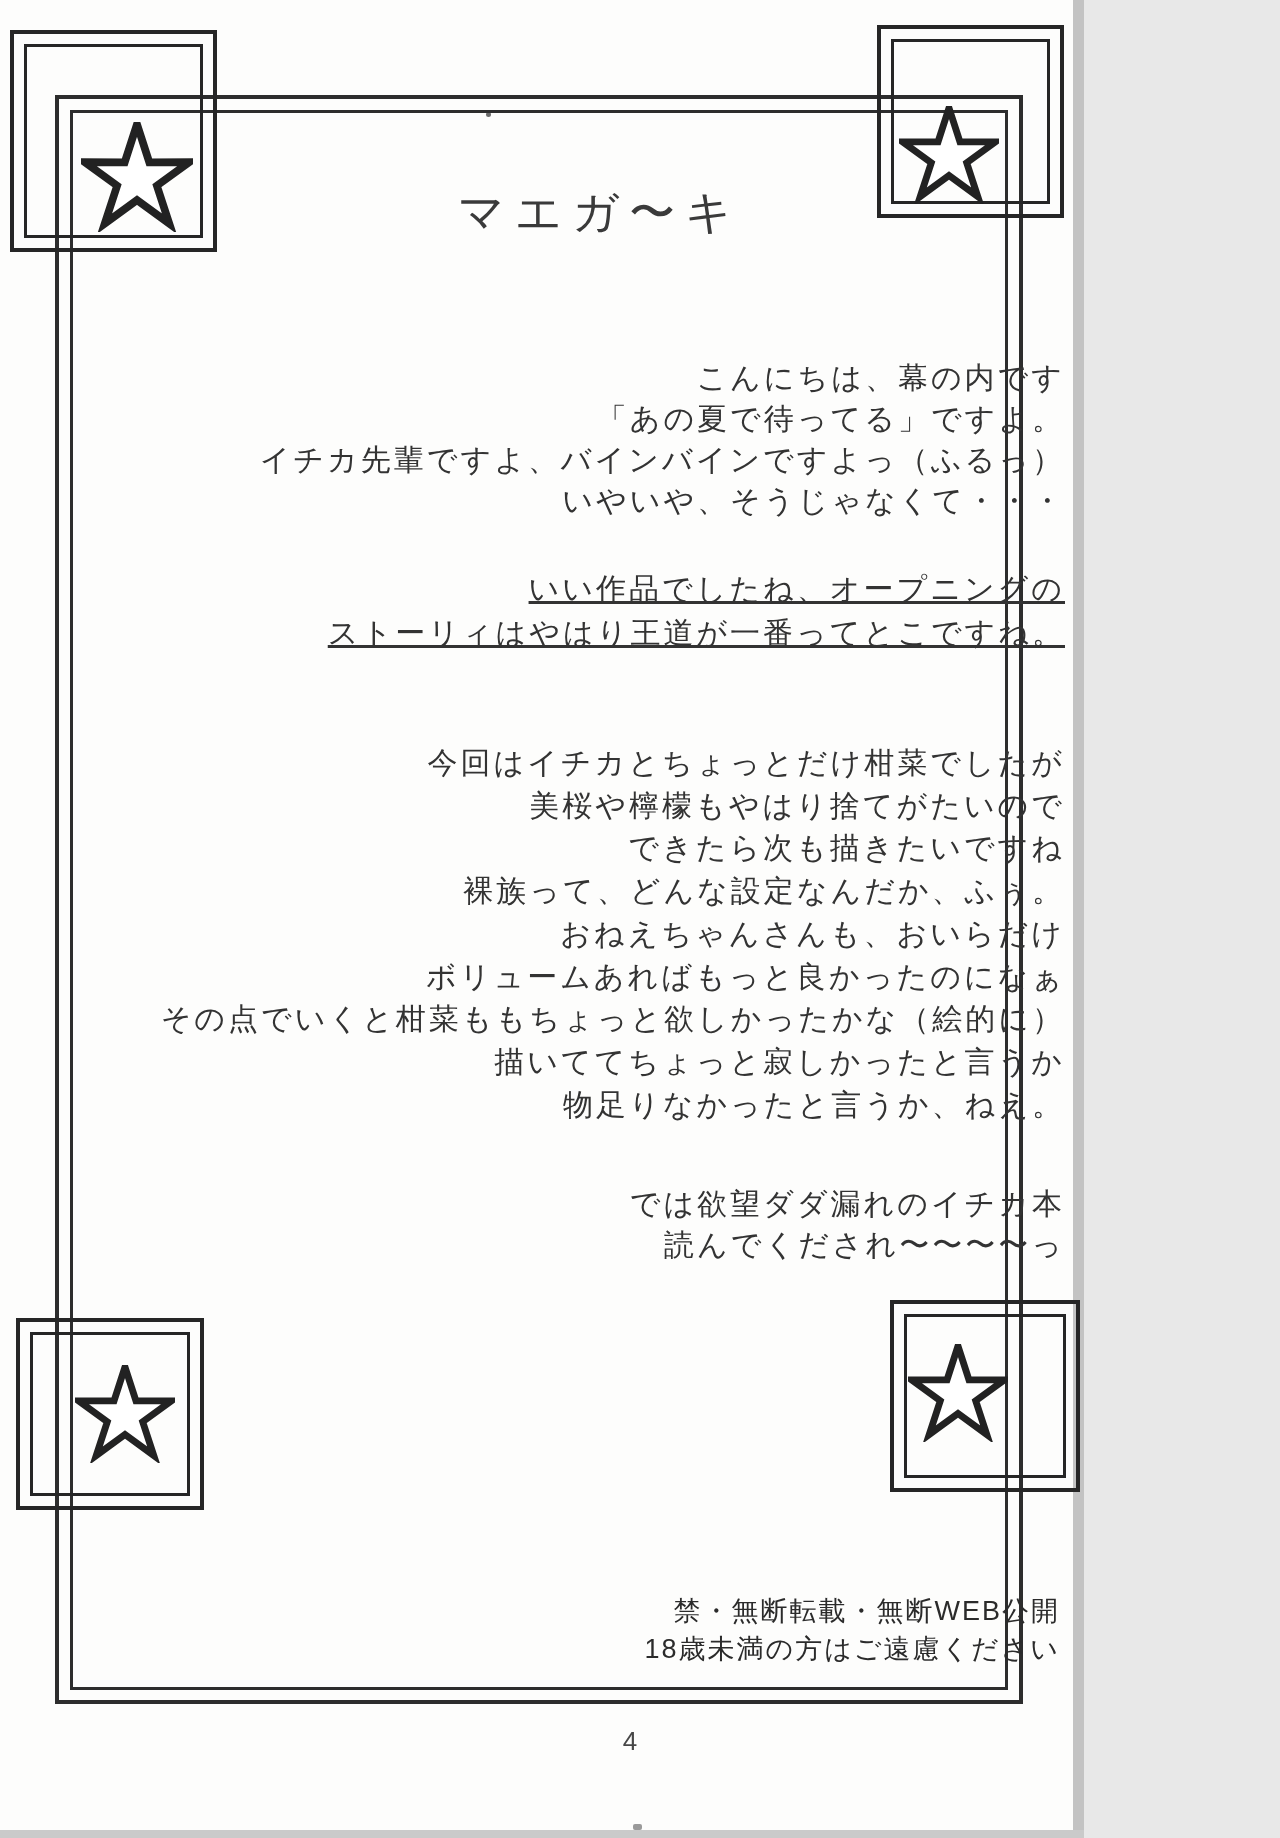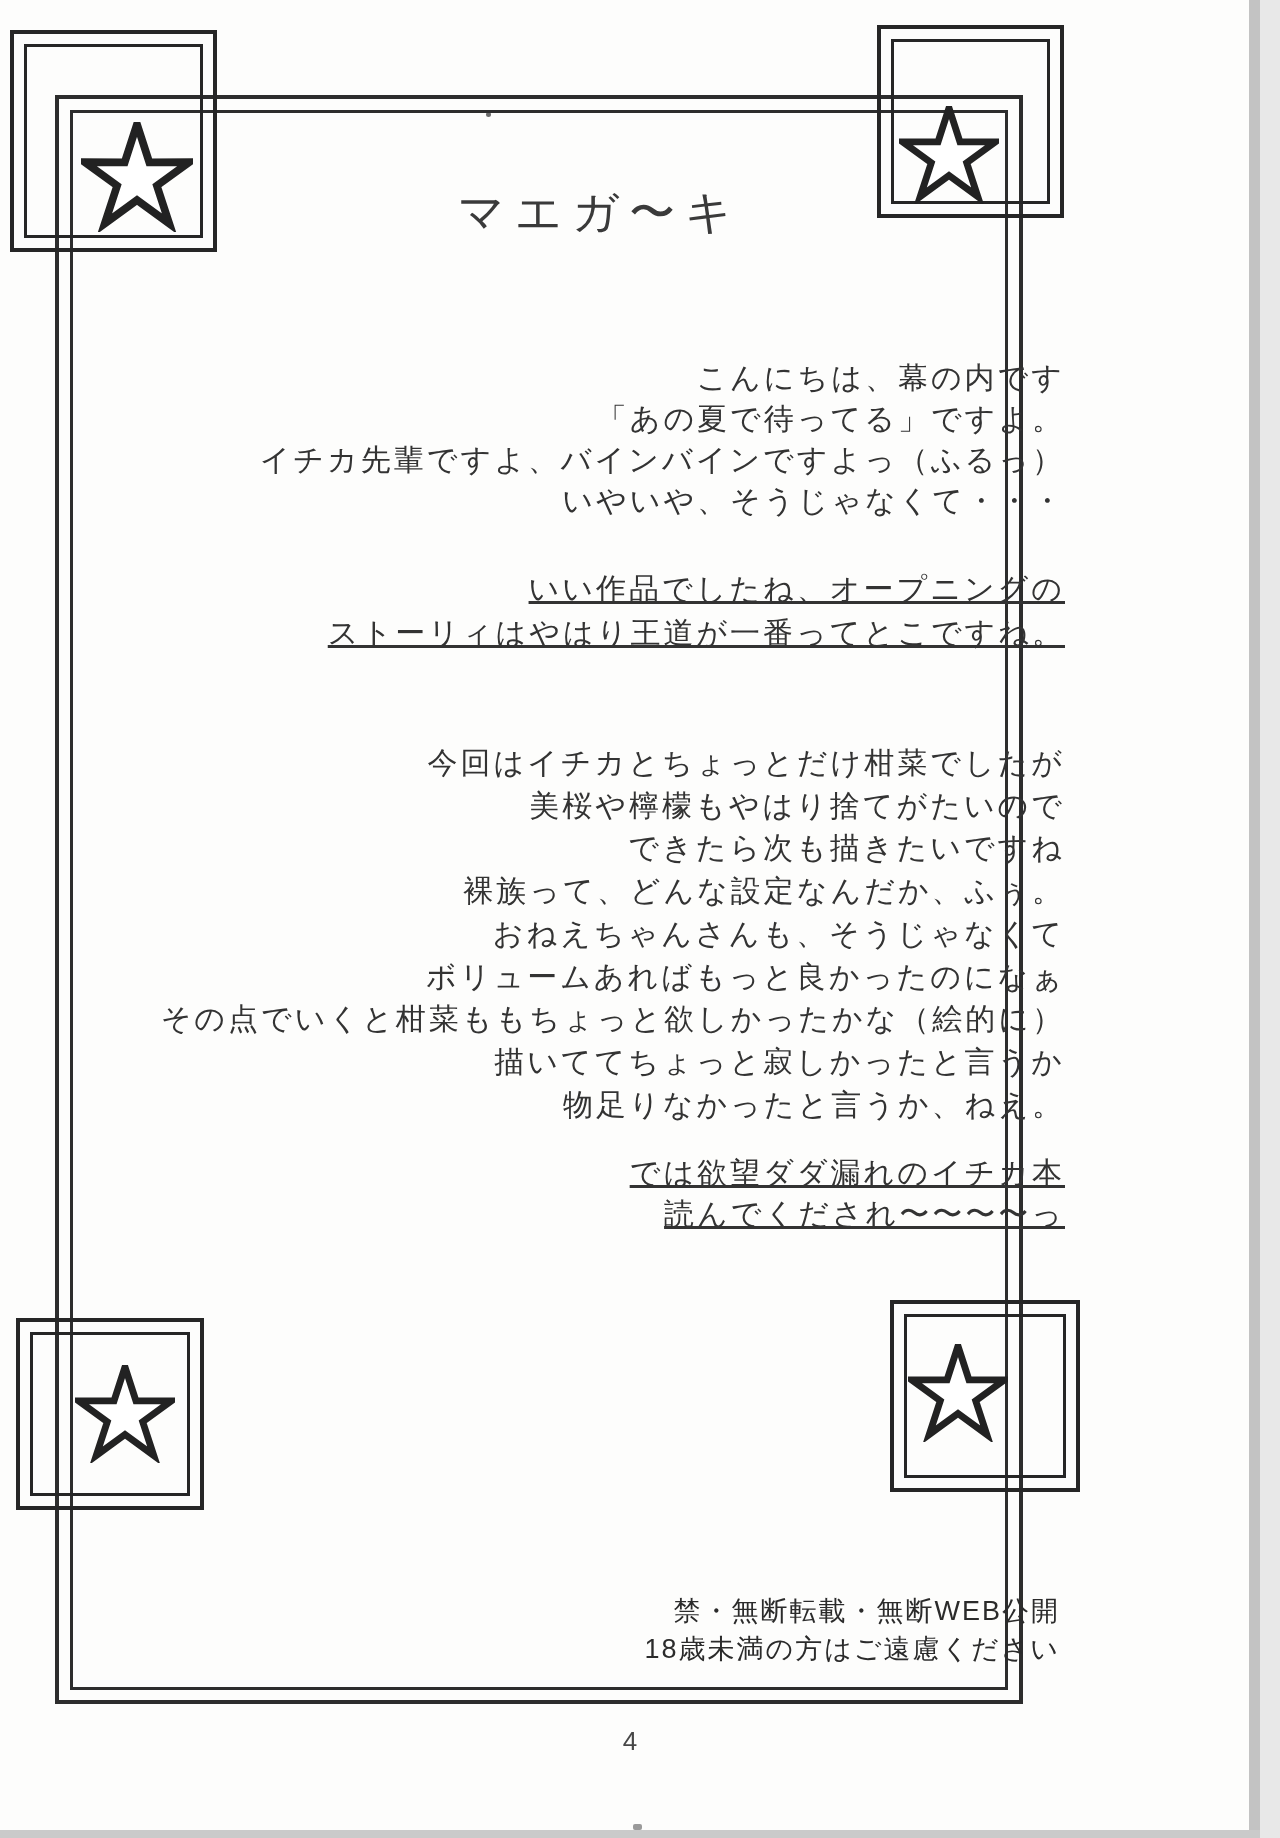--- a/index.html
+++ b/index.html
@@ -1,23 +1,22 @@
 <!DOCTYPE html>
 <html><head>
 <meta charset="utf-8">
 <style>
   html,body{margin:0;padding:0;background:#e8e8e8;}
   .canvas{
     position:relative;
-    width:1224px;height:1838px;
+    width:1084px;height:1838px;
     background:#fdfdfc;
     overflow:hidden;
     font-family:"DejaVu Serif", serif;
     color:#2f2f2f;
-    padding-left:36px;
   }
   
   .edge-right{position:absolute;right:0;top:0;width:11px;height:100%;background:#c3c3c3;}
   .edge-bottom{position:absolute;left:0;bottom:0;width:100%;height:8px;background:#cacaca;}
   .speck{position:absolute;left:486px;top:112px;width:5px;height:5px;border-radius:50%;background:#6b6b6b;}
   .speck2{position:absolute;left:633px;top:1824px;width:9px;height:6px;background:#9a9a9a;border-radius:2px;}
 
   
   .main-border{position:absolute;box-sizing:border-box;background:transparent;}
   .main-border.outer{left:55px;top:95px;width:968px;height:1609px;border:4px solid #2d2d2d;}
@@ -47,21 +46,21 @@
     color:#3a3a3a;font-weight:500;
   }
   .bodyblock{
     position:absolute;left:55px;width:1010px;
     text-align:right;
     font-size:30px;letter-spacing:3px;color:#333;
   }
   .p1{top:357px;line-height:41px;}
   .p2{top:567px;line-height:44px;text-decoration:underline;}
   .p3{top:742px;line-height:42.7px;}
-  .p4{top:1152px;line-height:41px;text-decoration:underline;}
+  .p4{top:1183px;line-height:41px;}
 
   .notice{
     position:absolute;left:60px;top:1592px;width:1000px;
     text-align:right;
     font-family:"Liberation Sans", sans-serif;
     font-size:27px;line-height:38px;letter-spacing:2px;color:#2b2b2b;
   }
   .pageno{
     position:absolute;left:600px;top:1726px;width:60px;
     text-align:center;
@@ -128,21 +127,21 @@
   <div class="bodyblock p2">
     <div>いい作品でしたね、オープニングの</div>
     <div>ストーリィはやはり王道が一番ってとこですね。</div>
   </div>
 
   <div class="bodyblock p3">
     <div>今回はイチカとちょっとだけ柑菜でしたが</div>
     <div>美桜や檸檬もやはり捨てがたいので</div>
     <div>できたら次も描きたいですね</div>
     <div>裸族って、どんな設定なんだか、ふぅ。</div>
-    <div>おねえちゃんさんも、そうじゃなくて</div>
+    <div>おねえちゃんさんも、おいらだけ</div>
     <div>ボリュームあればもっと良かったのになぁ</div>
     <div>その点でいくと柑菜ももちょっと欲しかったかな（絵的に）</div>
     <div>描いててちょっと寂しかったと言うか</div>
     <div>物足りなかったと言うか、ねえ。</div>
   </div>
 
   <div class="bodyblock p4">
     <div>では欲望ダダ漏れのイチカ本</div>
     <div>読んでくだされ〜〜〜〜っ</div>
   </div>

